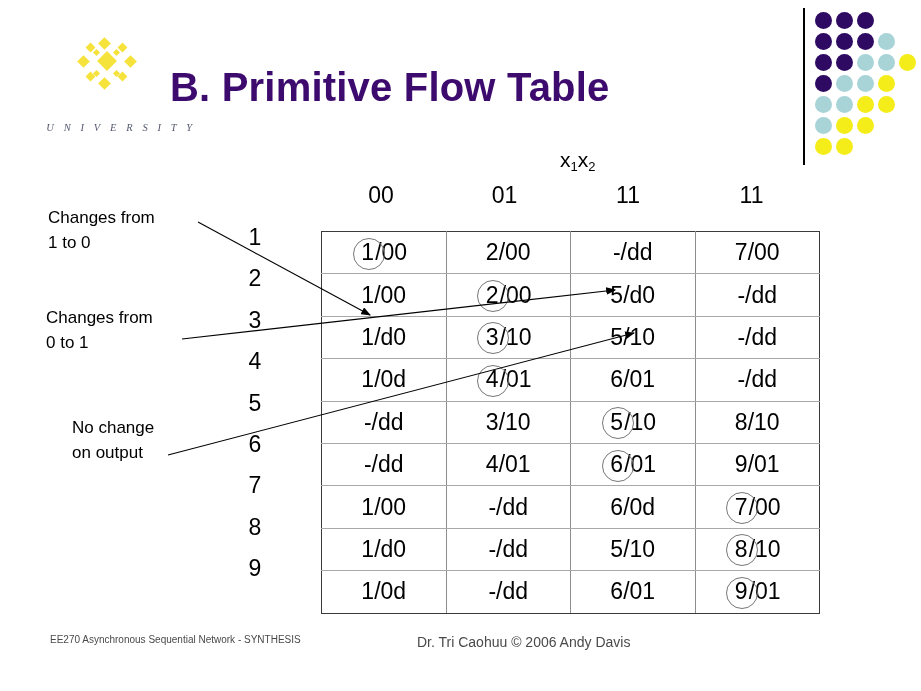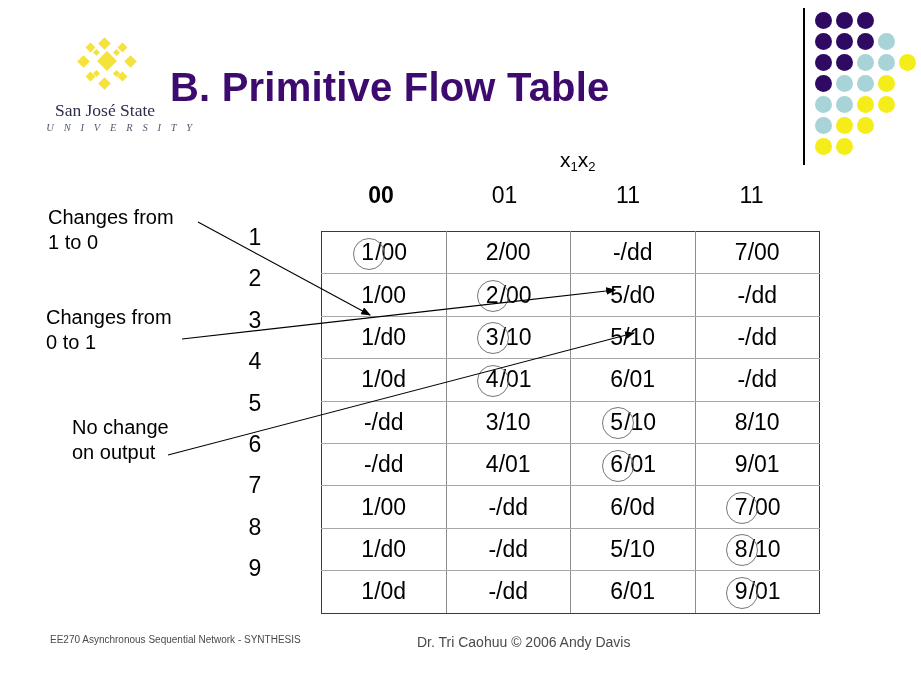--- a/index.html
+++ b/index.html
@@ -172,21 +172,21 @@
     position: absolute;
     left: 238px;
     width: 34px;
     text-align: center;
     font-size: 23px;
   }
 
   
   .annotation {
     position: absolute;
-    font-size: 20px;
+    font-size: 17px;
     line-height: 25px;
     white-space: pre-line;
   }
   #annot-1 { left: 48px; top: 205px; }
   #annot-2 { left: 46px; top: 305px; }
   #annot-3 { left: 72px; top: 415px; }
 
   
   #arrow-layer {
     position: absolute;
@@ -231,21 +231,20 @@
         <rect x="45" y="8" width="7" height="7" transform="rotate(45 48.5 11.5)"></rect>
         <rect x="13" y="37" width="7" height="7" transform="rotate(45 16.5 40.5)"></rect>
         <rect x="45" y="37" width="7" height="7" transform="rotate(45 48.5 40.5)"></rect>
         <rect x="20" y="14" width="5" height="5" transform="rotate(45 22.5 16.5)"></rect>
         <rect x="40" y="14" width="5" height="5" transform="rotate(45 42.5 16.5)"></rect>
         <rect x="20" y="35" width="5" height="5" transform="rotate(45 22.5 37.5)"></rect>
         <rect x="40" y="35" width="5" height="5" transform="rotate(45 42.5 37.5)"></rect>
       </g>
     </svg>
   </div>
-  <div id="logo-wordmark">San José State</div>
   <div id="logo-sub">U N I V E R S I T Y</div>
 </div>
 
 <div id="slide-title">B. Primitive Flow Table</div>
 
 <div id="deco-rule"></div>
 <div id="deco-dots">
     <div class="deco-dot" style="left: 0px; top: 0px; background: rgb(46, 10, 98);"></div>
     <div class="deco-dot" style="left: 21px; top: 0px; background: rgb(46, 10, 98);"></div>
     <div class="deco-dot" style="left: 42px; top: 0px; background: rgb(46, 10, 98);"></div>
@@ -269,21 +268,21 @@
     <div class="deco-dot" style="left: 0px; top: 105px; background: rgb(168, 212, 216);"></div>
     <div class="deco-dot" style="left: 21px; top: 105px; background: rgb(245, 237, 25);"></div>
     <div class="deco-dot" style="left: 42px; top: 105px; background: rgb(245, 237, 25);"></div>
     <div class="deco-dot" style="left: 0px; top: 126px; background: rgb(245, 237, 25);"></div>
     <div class="deco-dot" style="left: 21px; top: 126px; background: rgb(245, 237, 25);"></div>
   </div>
 
 <div id="axis-label"><span>x</span><sub>1</sub><span>x</span><sub>2</sub></div>
 
 <div id="column-headers-host">
-    <div class="col-header" style="left: 321px; font-weight: bold;">00</div>
+    <div class="col-header" style="left: 321px;">00</div>
     <div class="col-header" style="left: 444.5px;">01</div>
     <div class="col-header" style="left: 568px;">11</div>
     <div class="col-header" style="left: 691.5px;">11</div>
   </div>
 
 <div id="row-labels-host">
     <div class="row-label" style="top: 224px;">1</div>
     <div class="row-label" style="top: 265.4px;">2</div>
     <div class="row-label" style="top: 306.8px;">3</div>
     <div class="row-label" style="top: 348.2px;">4</div>

